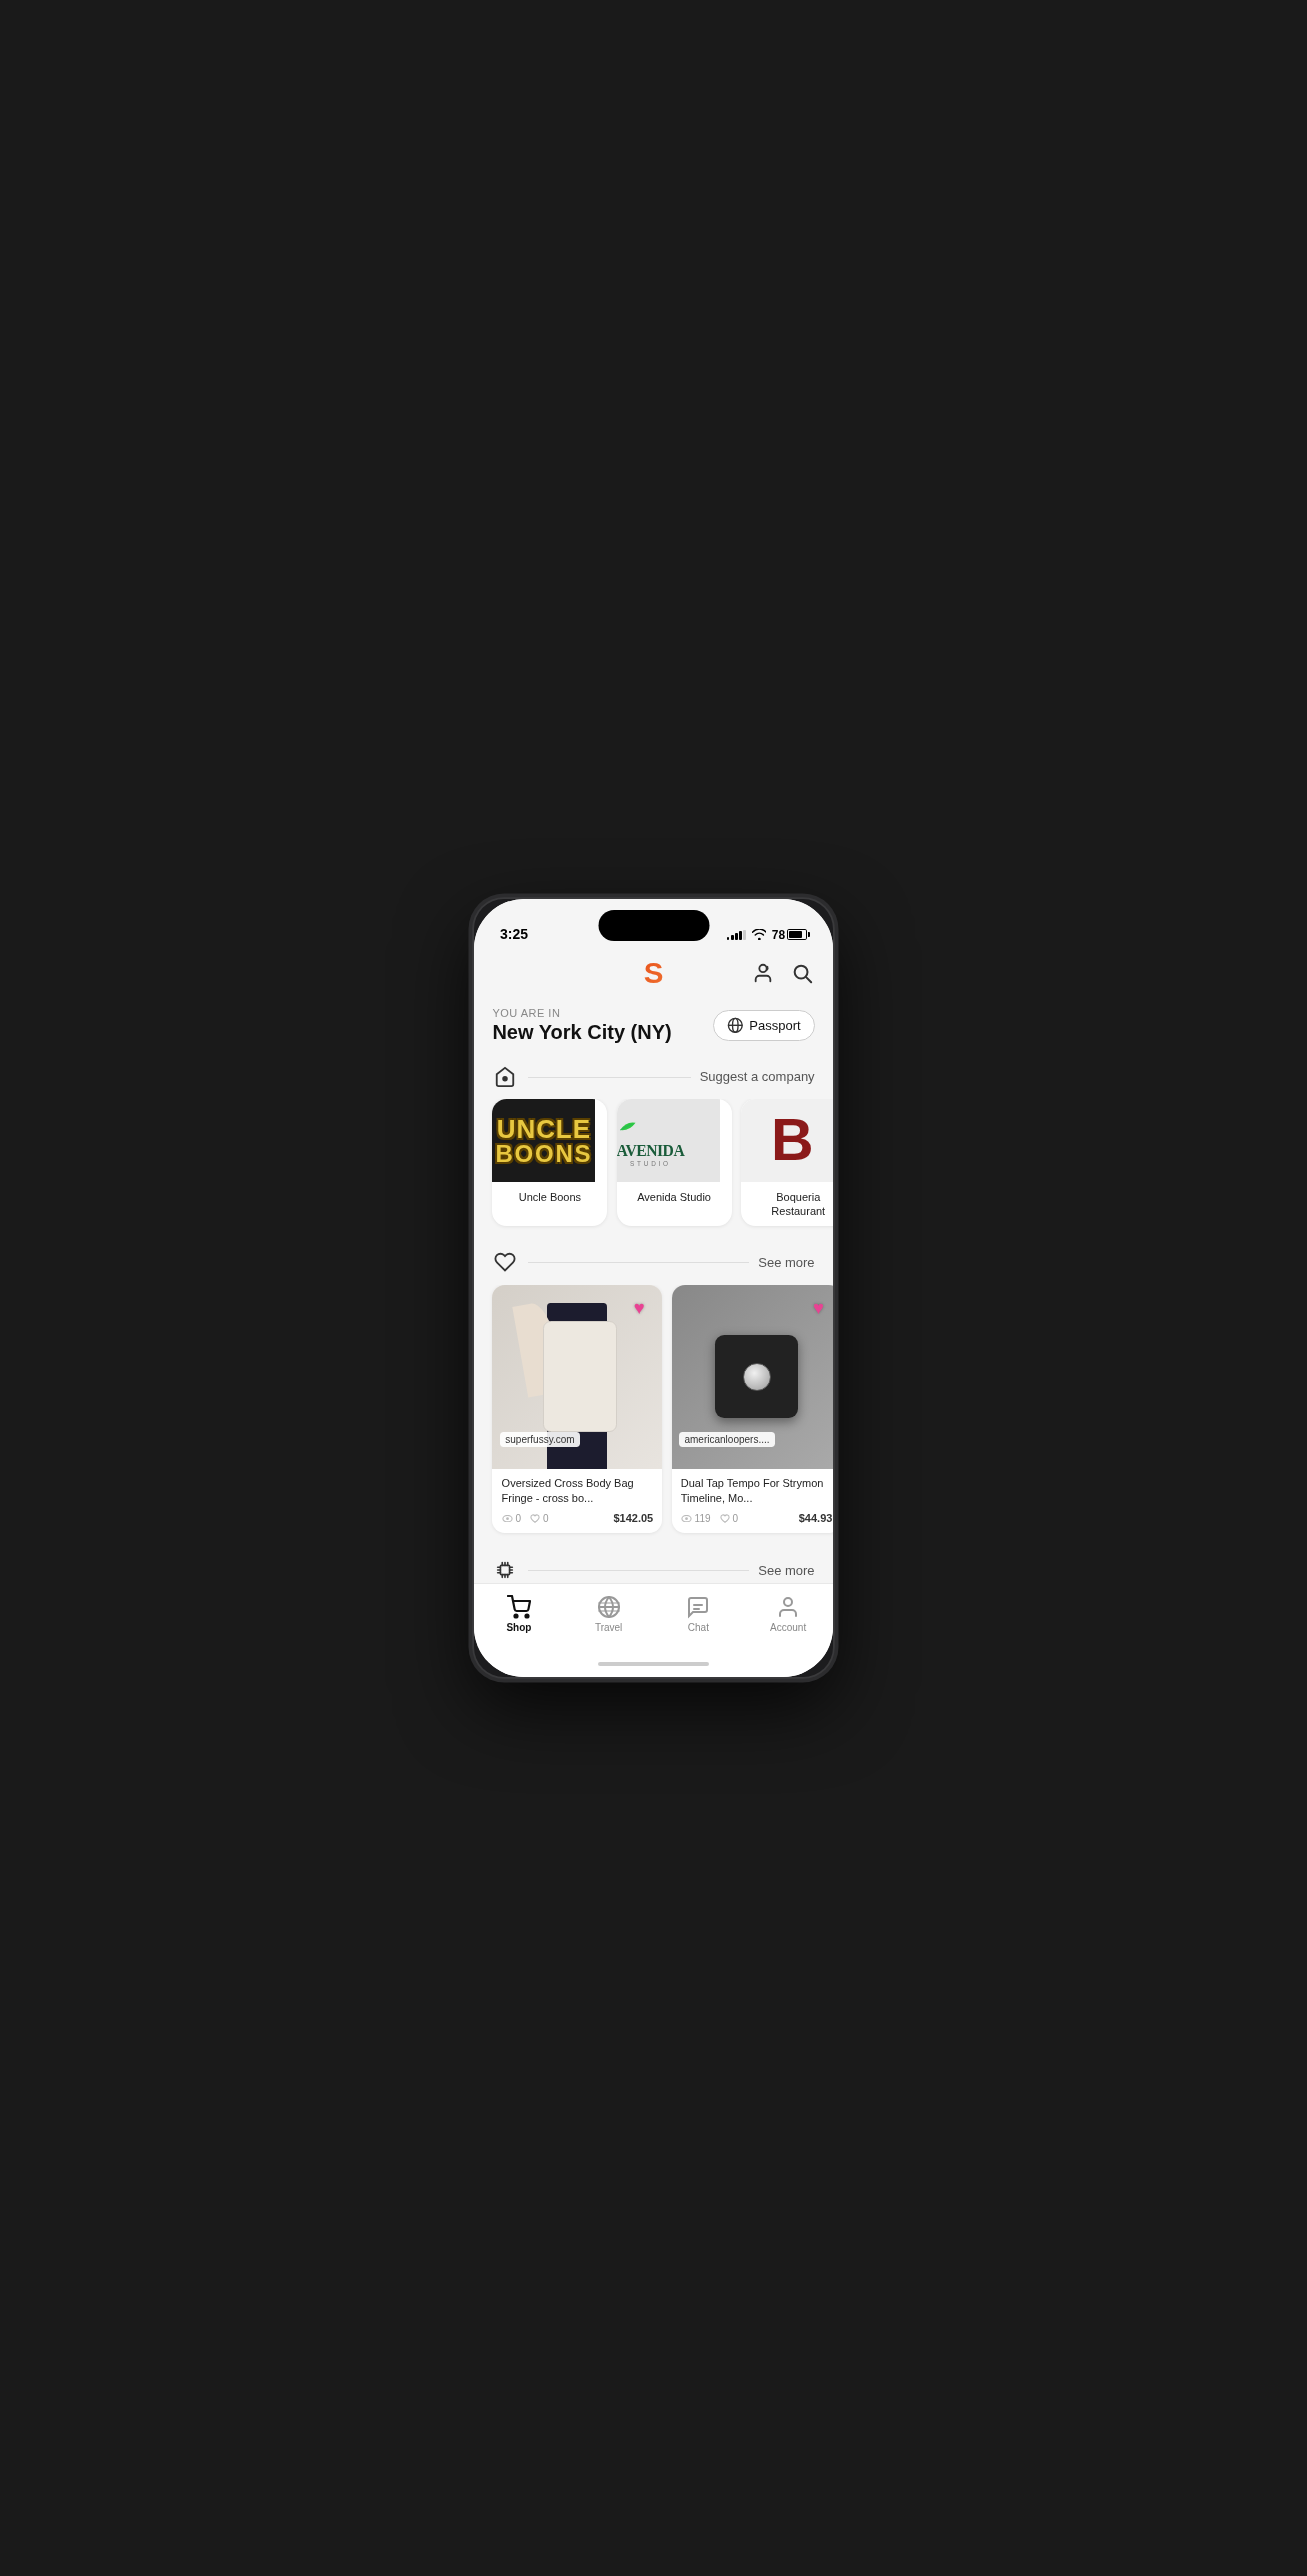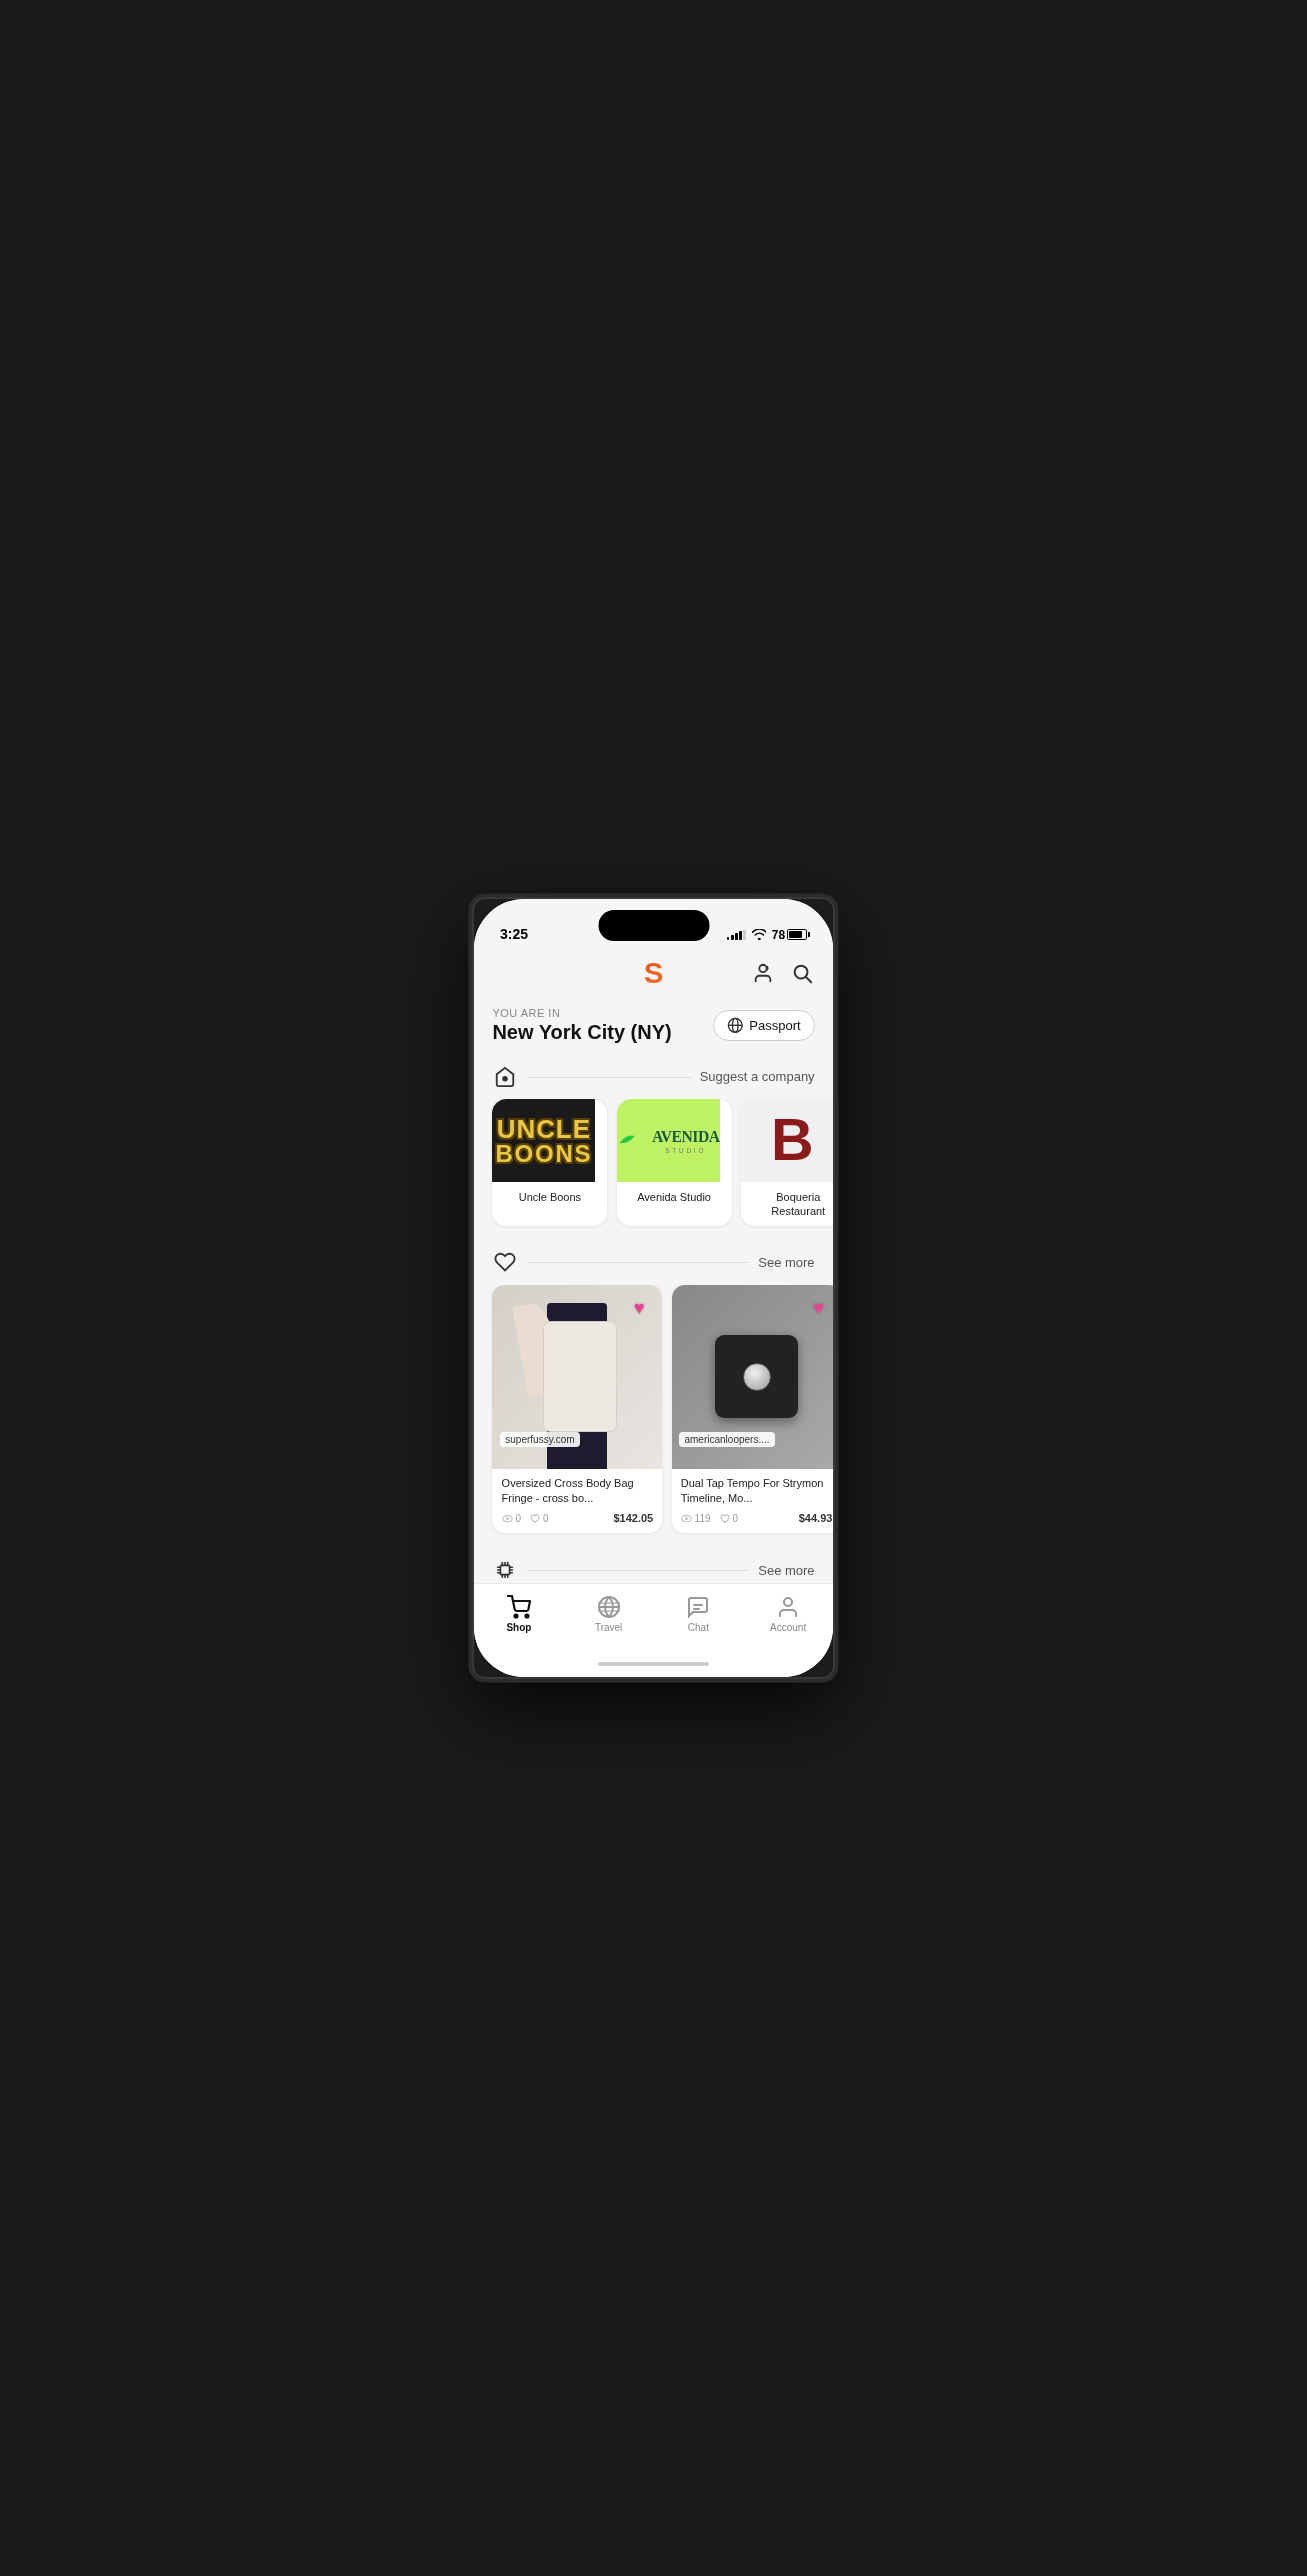--- a/index.html
+++ b/index.html
@@ -11,21 +11,21 @@
       justify-content: center;
       align-items: center;
       min-height: 100vh;
       font-family: -apple-system, BlinkMacSystemFont, 'Helvetica Neue', Arial, sans-serif;
     }
 
     .phone-frame {
       width: 359px;
       height: 778px;
       background: #1c1c1e;
-      border-radius: 11px;
+      border-radius: 30px;
       position: relative;
       box-shadow:
         0 0 0 1.8px #3a3a3c,
         0 0 0 5.5px #2c2c2e,
         0 28px 74px rgba(0,0,0,0.8);
       overflow: hidden;
     }
 
     .phone-screen {
       position: absolute;
@@ -244,24 +244,24 @@
       background: #1a1a1a;
       display: flex;
       align-items: center;
       justify-content: center;
       position: relative;
     }
 
     .company-logo-avenida {
       width: 103px;
       height: 83px;
-      background: #bef264;
-      display: flex;
-      flex-direction: row;
-      align-items: center;
+      background: #e5e5e5;
+      display: flex;
+      flex-direction: column;
+      align-items: flex-start;
       justify-content: center;
     }
 
     .company-logo-boqueria {
       width: 103px;
       height: 83px;
       background: #f0f0f0;
       display: flex;
       align-items: center;
       justify-content: center;

